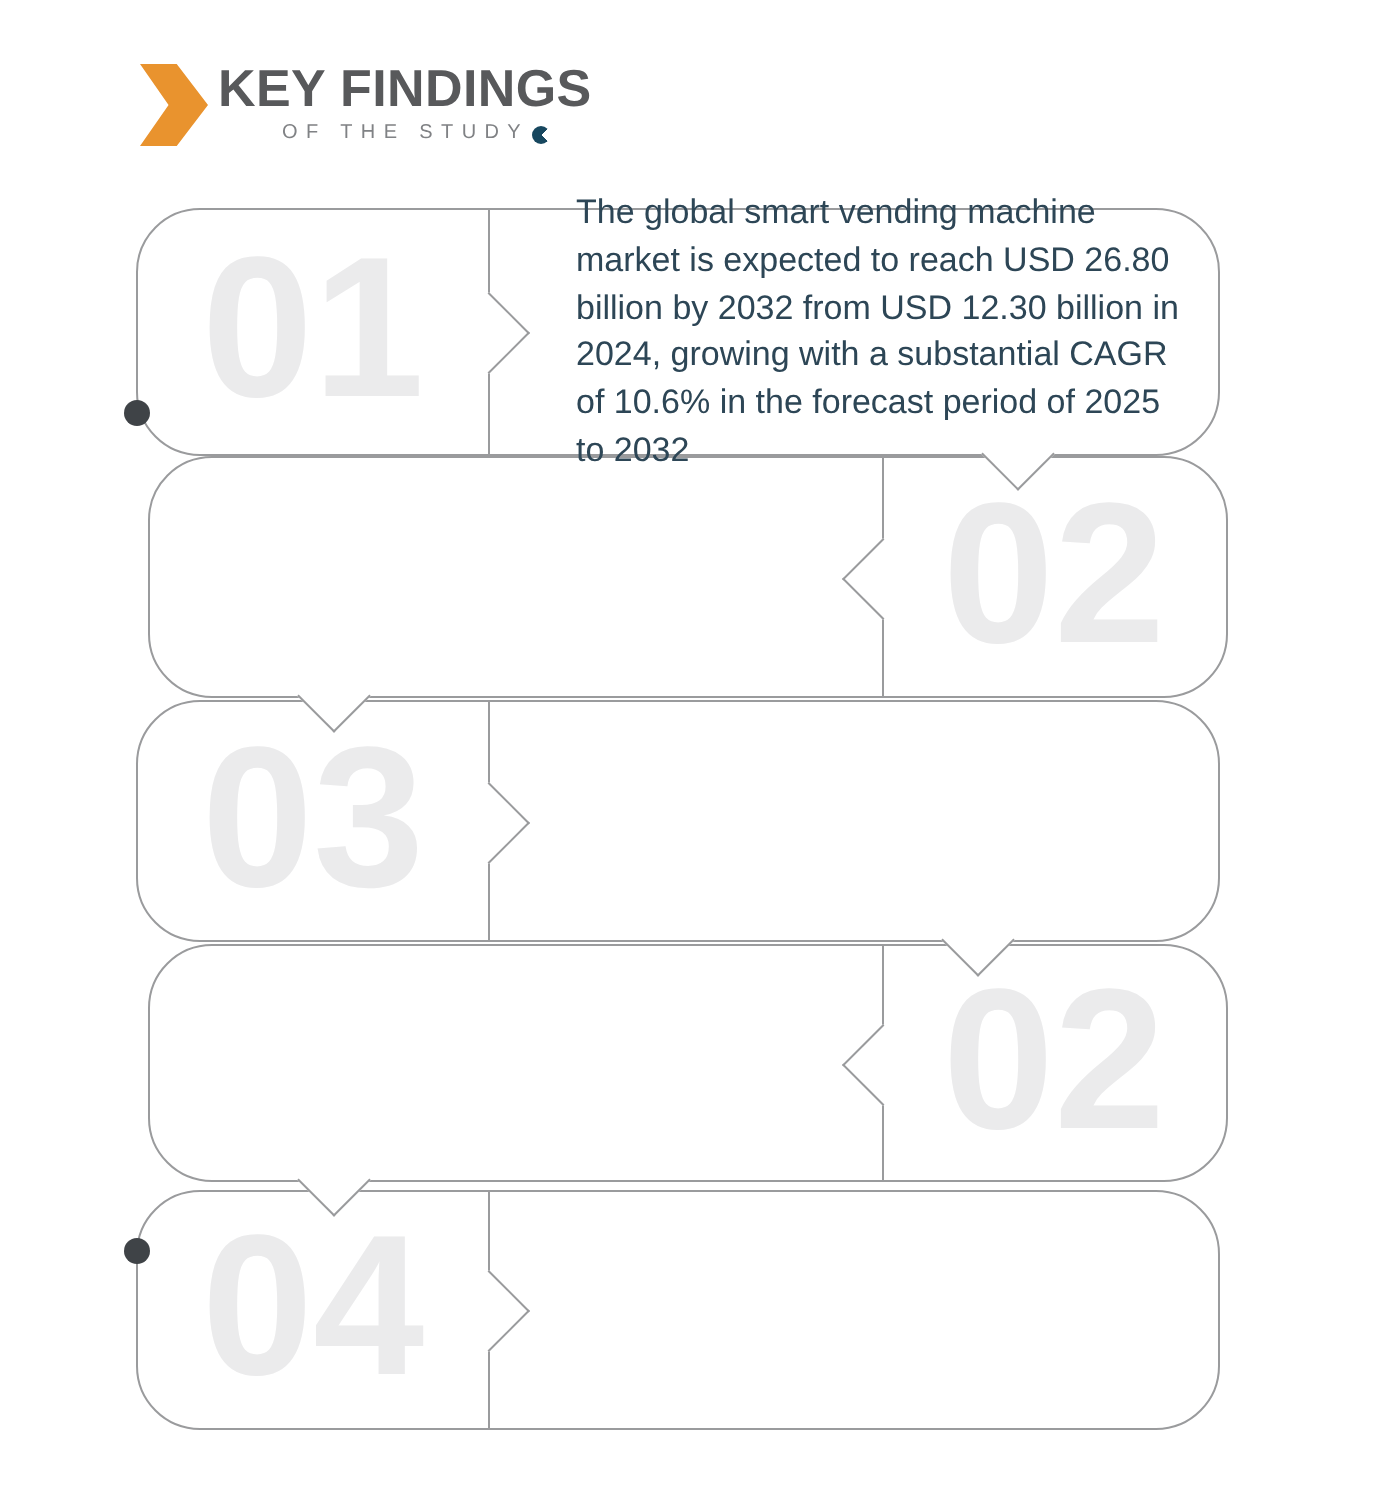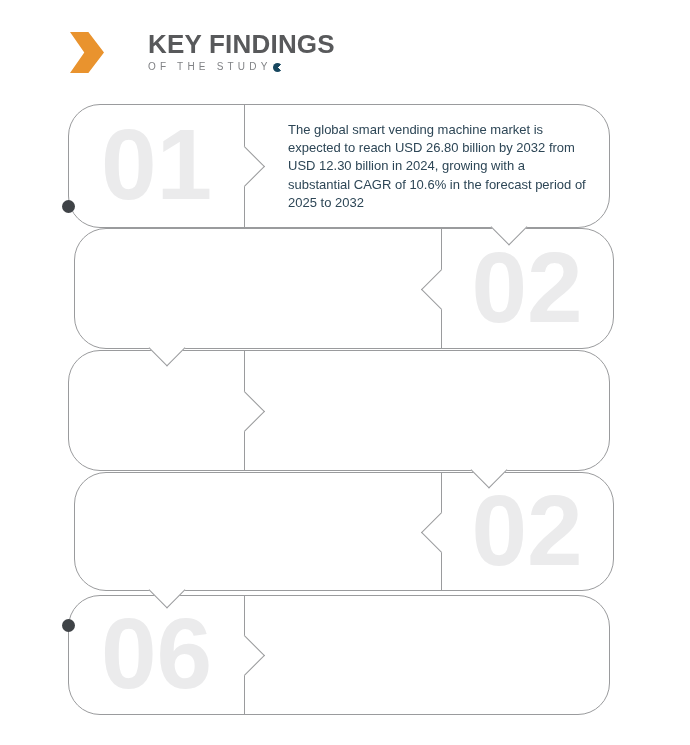--- a/index.html
+++ b/index.html
@@ -2,30 +2,30 @@
 <html><head>
 <meta charset="utf-8">
 <style>
   html,body{margin:0;padding:0;background:#ffffff;}
   .stage{
     position:relative;width:690px;height:745px;background:#ffffff;overflow:hidden;
     font-family:"Liberation Sans", sans-serif;
   }
 
   
-  .header{position:absolute;left:70px;top:31px;display:flex;align-items:flex-start;gap:39px;}
+  .header{position:absolute;left:70px;top:31px;display:flex;align-items:flex-start;}
   .arrow-ico{
     width:34px;height:41px;background:#E9932E;margin-top:1px;
     clip-path:polygon(0% 0%,54% 0%,100% 50%,54% 100%,0% 100%,42% 50%);
   }
   .header-text{margin-left:5px;}
   .title{
     font-size:26px;font-weight:bold;color:#58595B;line-height:1.05;letter-spacing:.2px;
   }
-  .subtitle-row{display:flex;align-items:flex-end;margin-top:3px;}
+  .subtitle-row{display:flex;align-items:flex-end;margin-top:3px;margin-left:32px;}
   .subtitle{
     font-size:10px;color:#808285;letter-spacing:4.2px;font-weight:500;
   }
   .study-mark{
     width:9px;height:9px;margin-left:1px;border-radius:50%;
     background:conic-gradient(from 45deg,transparent 0 90deg,#17475F 90deg 360deg);
   }
 
   
   .bubble{
@@ -44,21 +44,21 @@
   .num{
     position:absolute;top:50%;transform:translateY(-52%);
     font-size:100px;font-weight:bold;color:#EBEBEC;text-align:center;
     line-height:1;user-select:none;
   }
   .side-left .num{left:0;width:175px;}
   .side-right .num{left:366px;width:172px;text-align:center;}
 
   .txt{
     position:absolute;top:50%;transform:translateY(-50%);
-    font-size:13px;line-height:1.4;color:#2D4656;
+    font-size:17px;line-height:1.4;color:#2D4656;
   }
   .side-left .txt{left:219px;width:302px;text-align:left;}
   .side-right .txt{left:27px;width:312px;text-align:center;}
 
   
   .notch{
     position:absolute;width:28px;height:28px;background:#ffffff;
     top:50%;margin-top:-14px;left:calc(var(--div) - 14px);
     transform:rotate(45deg);
   }
@@ -111,30 +111,31 @@
   <div class="bubble b2 side-right">
     <div class="divider"></div>
     <div class="notch"></div>
     <div class="num">02</div>
     <div class="tail"></div>
   </div>
 
   <div class="bubble b3 side-left">
     <div class="divider"></div>
     <div class="notch"></div>
+    <div class="num">03</div>
     <div class="tail"></div>
   </div>
 
   <div class="bubble b4 side-right">
     <div class="divider"></div>
     <div class="notch"></div>
     <div class="num">02</div>
     <div class="tail"></div>
   </div>
 
   <div class="bubble b5 side-left">
     <div class="divider"></div>
     <div class="notch"></div>
-    <div class="num">06</div>
+    <div class="num">04</div>
     <div class="dot"></div>
   </div>
 
 </div>
 
 </body></html>

